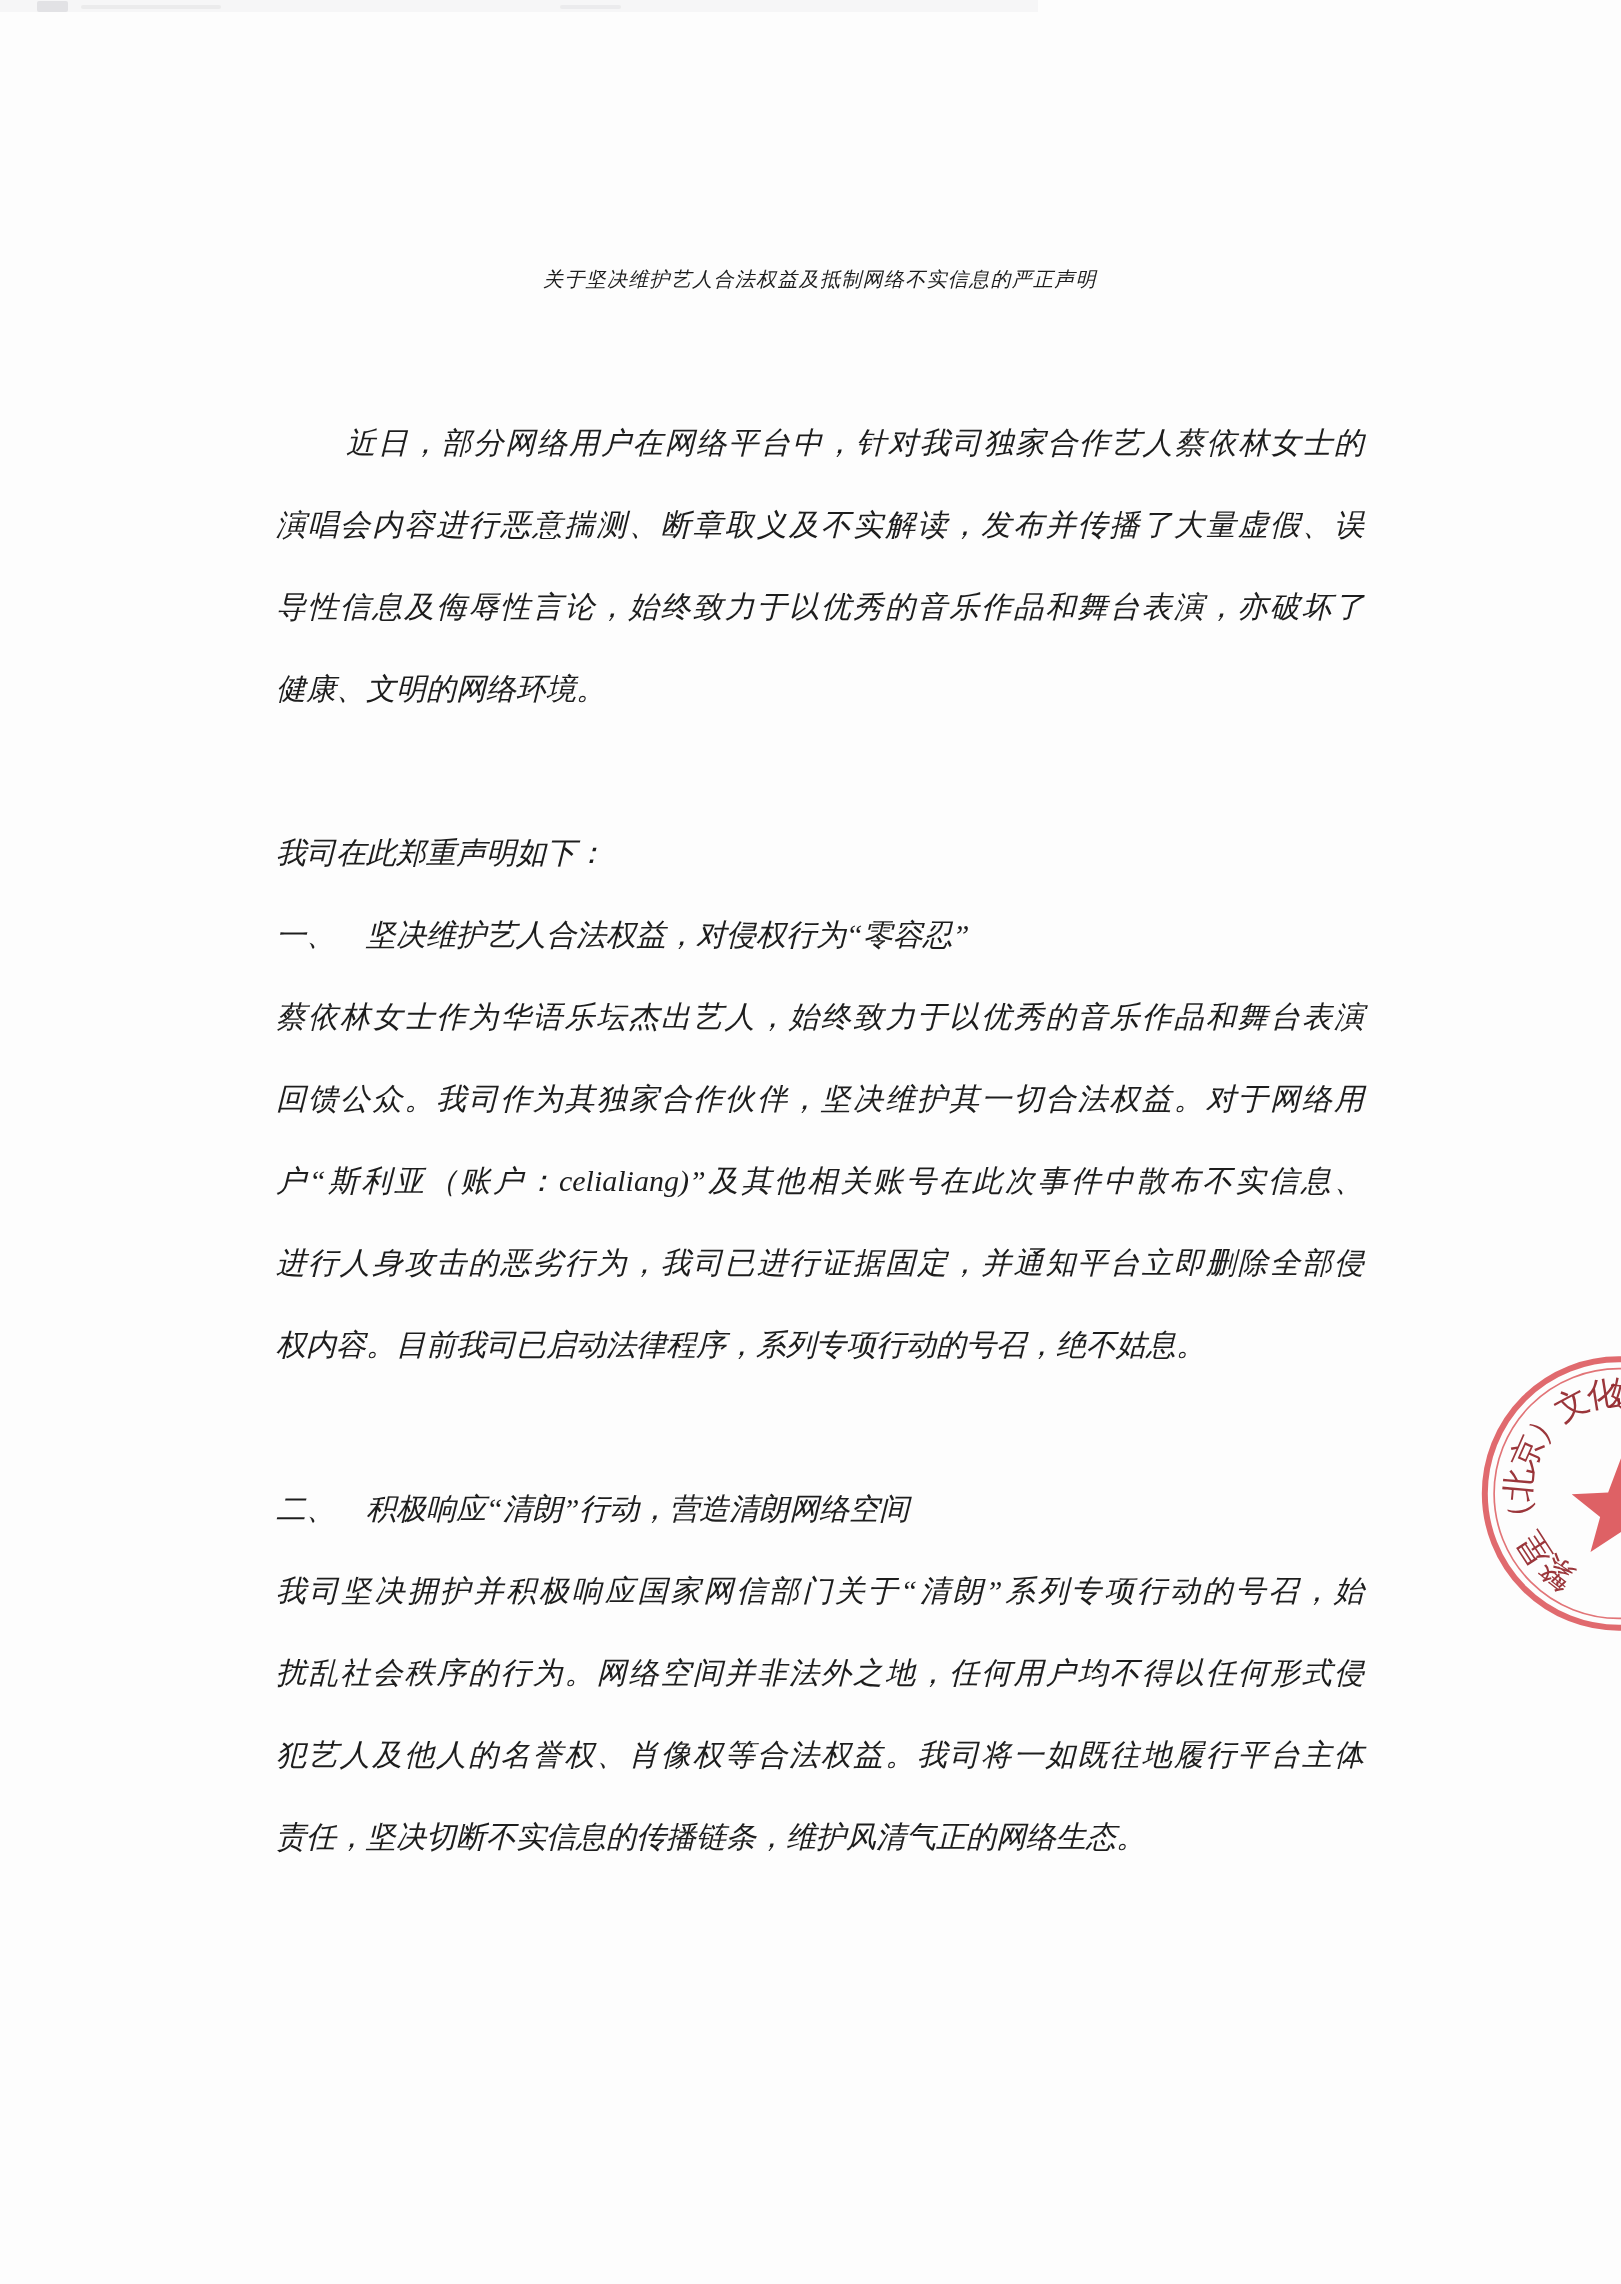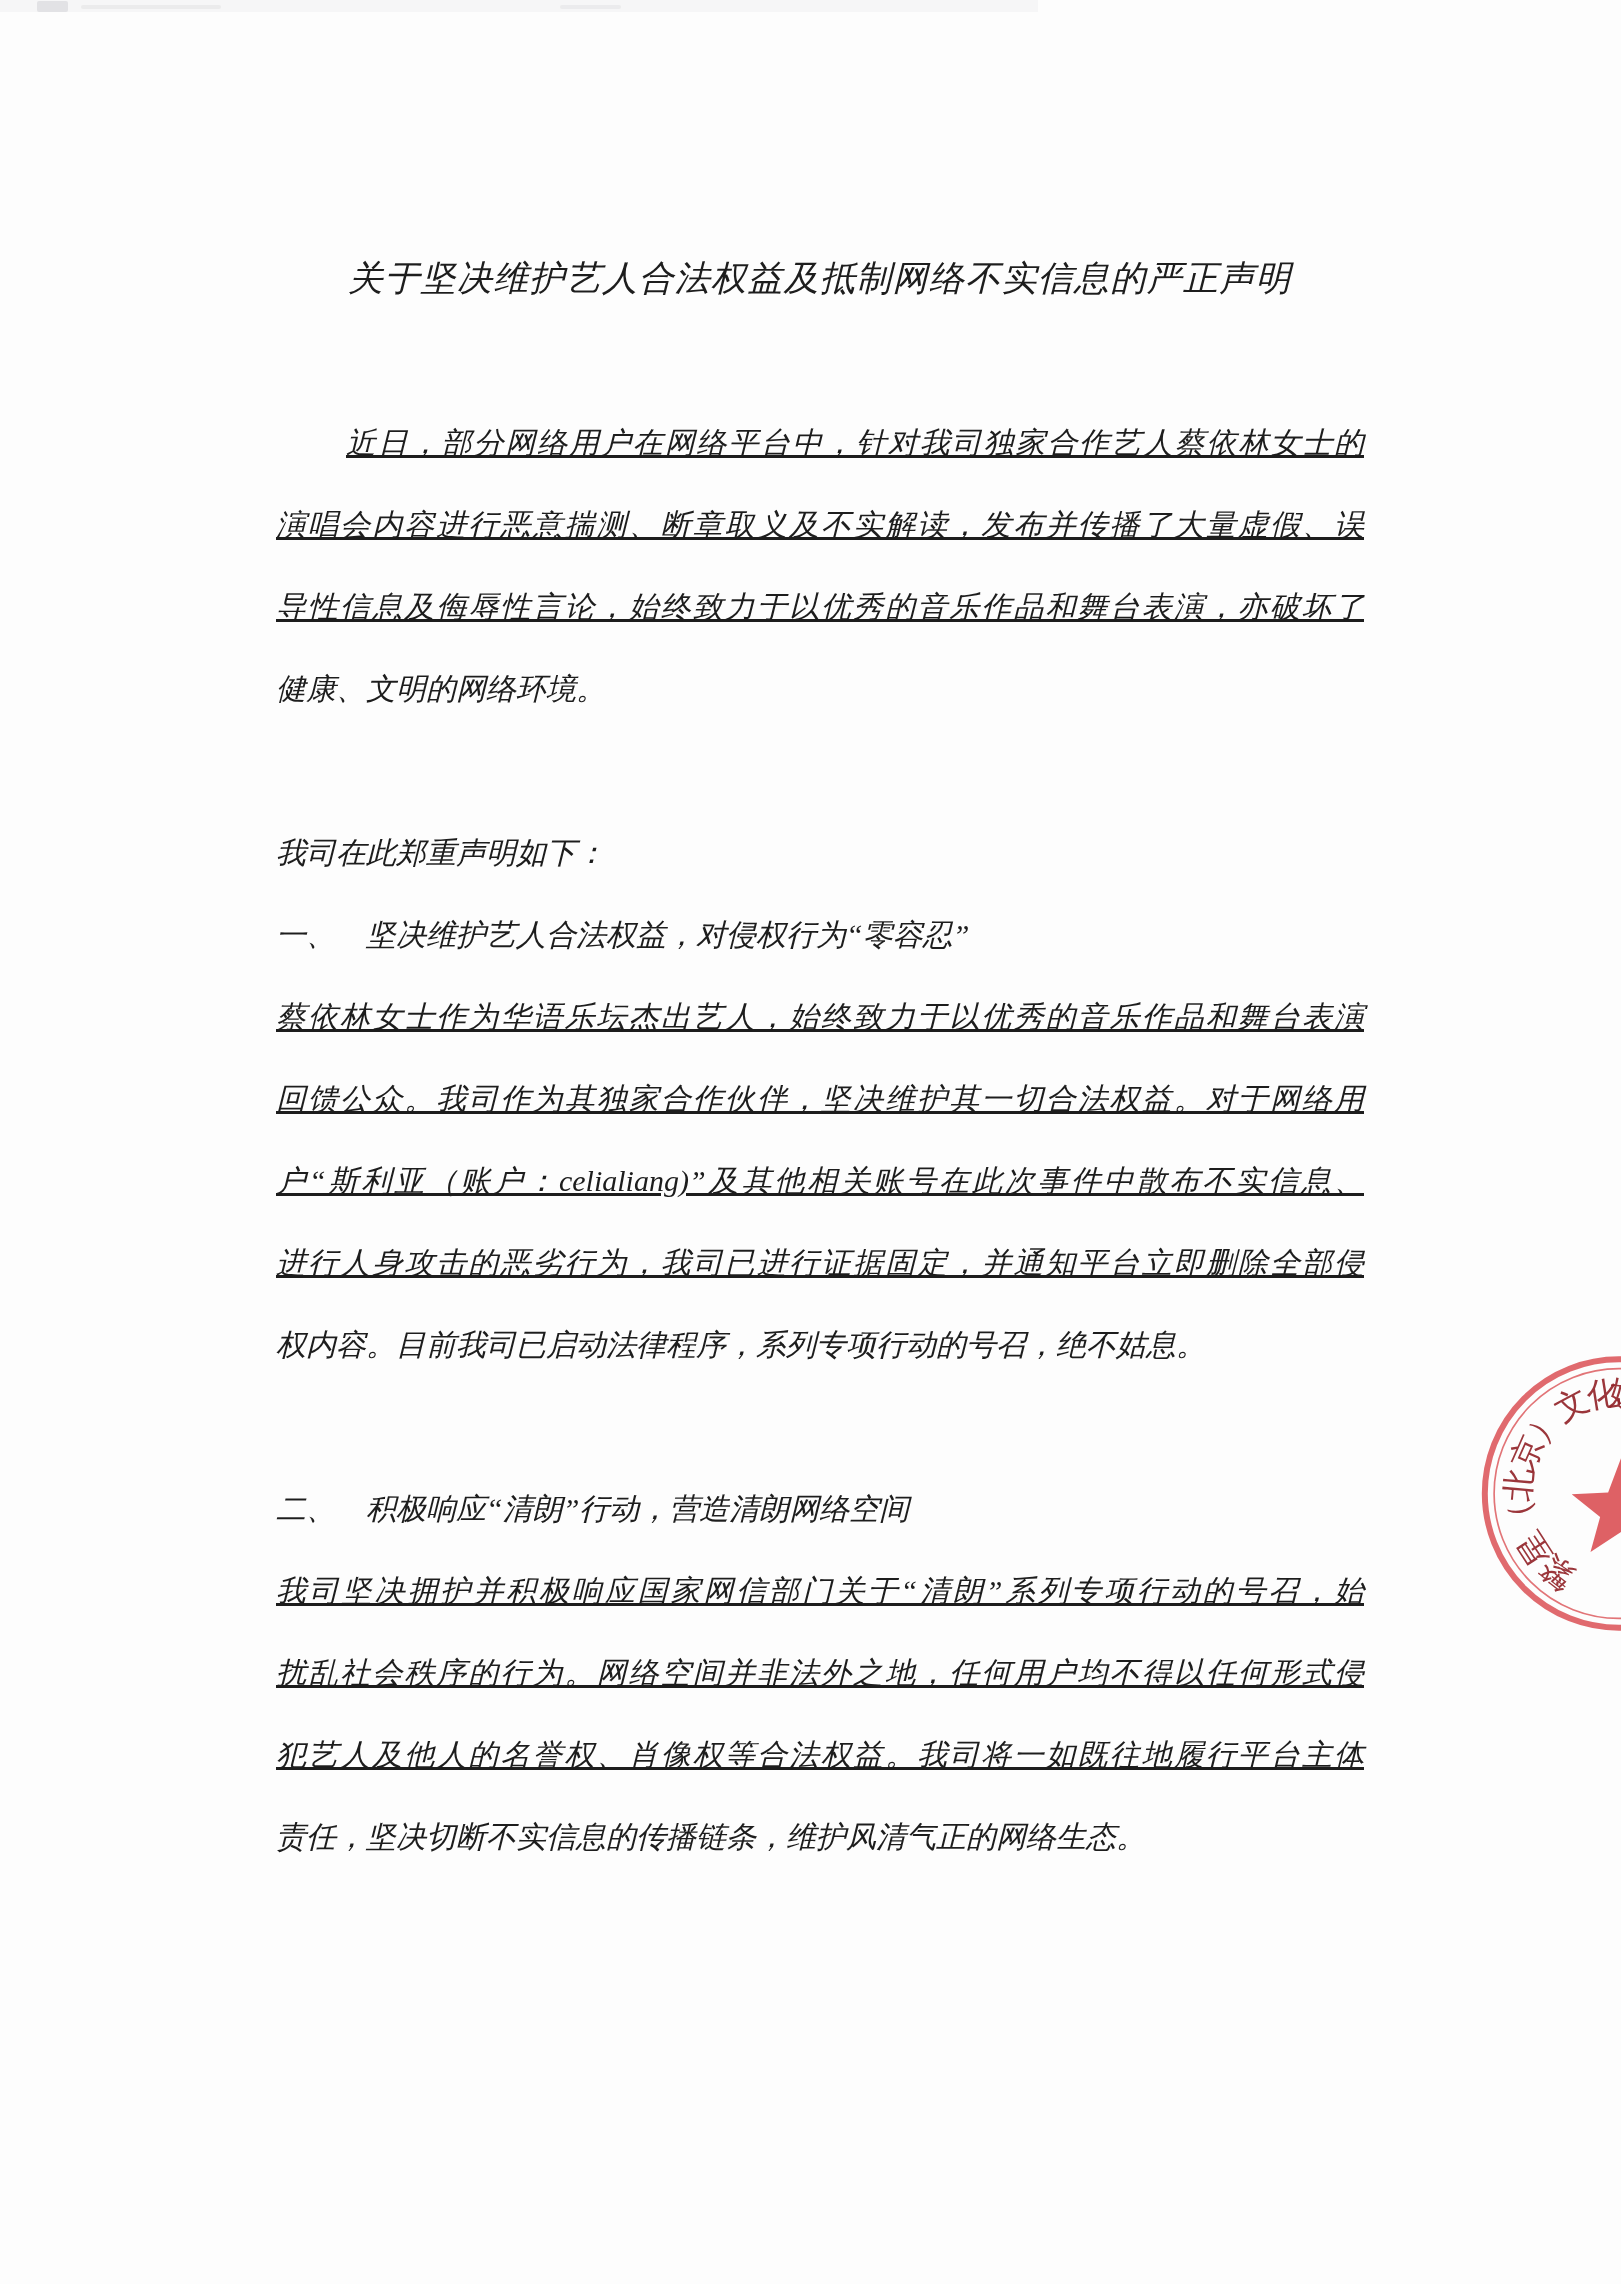--- a/index.html
+++ b/index.html
@@ -29,28 +29,27 @@
   }
   .line{
     height:82px;
     white-space:nowrap;
     text-align:left;
   }
   .line.just{
     white-space:normal;
     text-align:justify;
     text-align-last:justify;
-    text-decoration:underline;
   }
   .line.indent{text-indent:70px;}
   .line.blank{height:82px;}
   .line.title{
     text-align:center;
     text-align-last:center;
-    font-size:35px;
+    font-size:20px;
     letter-spacing:1.3px;
   }
 
   
   .stamp{
     position:absolute;
     left:1431px;
     top:1304px;
   }
   .stamp text{

